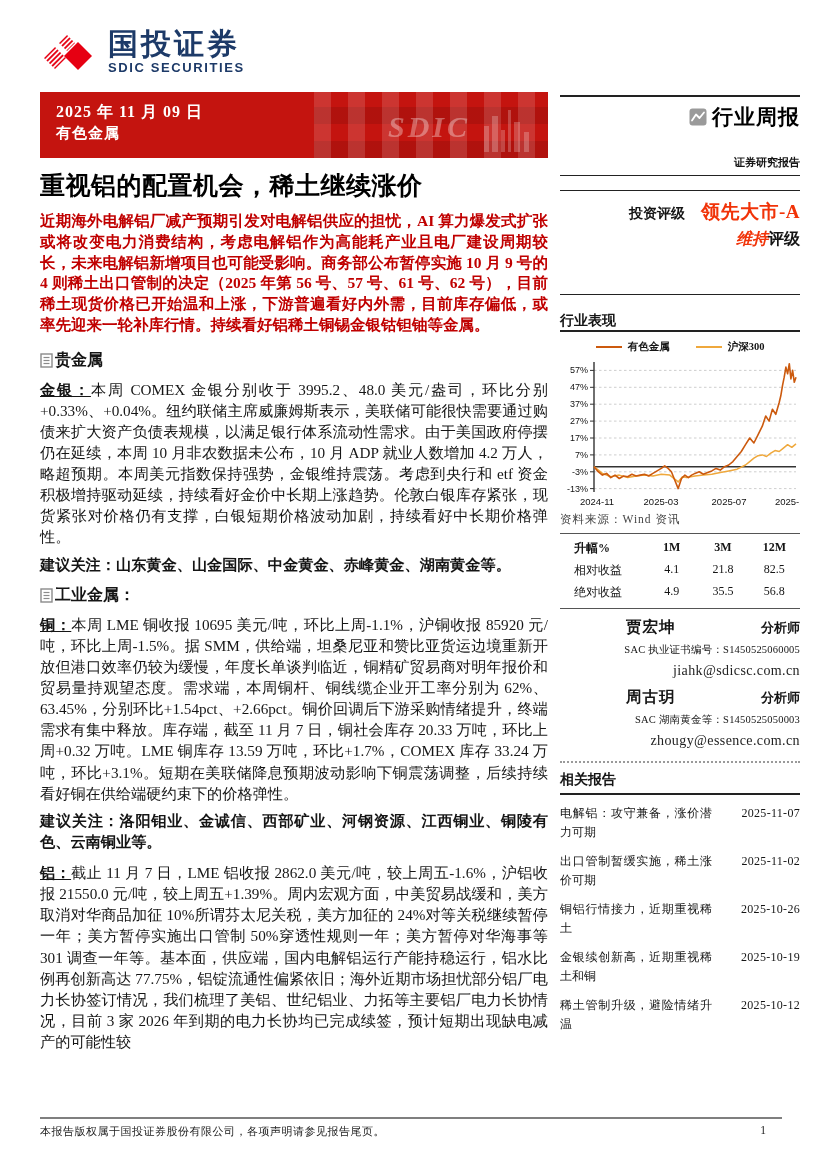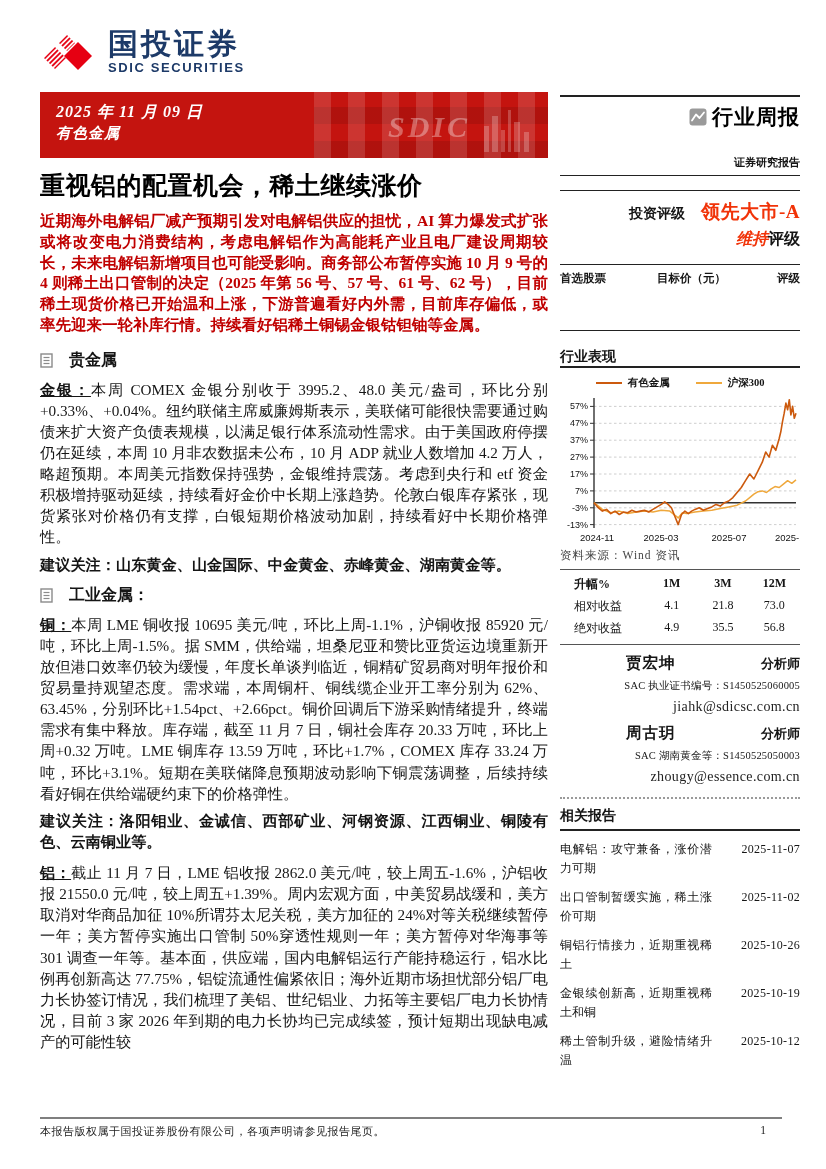--- a/index.html
+++ b/index.html
@@ -25,28 +25,28 @@
   
   .banner{position:relative;height:66px;background:#c4140f;color:#fff;overflow:hidden;margin-bottom:13px;}
   .banner-mosaic{position:absolute;top:0;bottom:0;right:0;width:46%;
     background-image:
       repeating-linear-gradient(90deg, rgba(255,255,255,.14) 0 17px, rgba(0,0,0,0) 17px 34px),
       repeating-linear-gradient(0deg, rgba(0,0,0,.10) 0 17px, rgba(0,0,0,0) 17px 34px);
   }
   .banner-watermark{position:absolute;right:78px;top:18px;font-family:"Liberation Serif",serif;
     font-size:30px;font-weight:bold;color:rgba(255,255,255,.34);letter-spacing:3px;font-style:italic;}
   .banner-skyline{position:absolute;right:12px;bottom:6px;width:56px;height:44px;opacity:.45;}
-  .banner-inner{position:relative;padding:9px 16px 0 16px;font-style:italic;}
+  .banner-inner{position:relative;padding:9px 16px 0 16px;}
   .banner-date{font-size:16px;font-weight:bold;letter-spacing:1px;line-height:1.35;}
   .banner-industry{font-size:15px;font-weight:bold;letter-spacing:1px;line-height:1.35;}
 
   
   .report-title{font-size:25px;font-weight:bold;color:#000;letter-spacing:.5px;margin:2px 0 10px 0;line-height:1.2;}
   .summary{color:#c00000;font-weight:bold;font-size:15.5px;line-height:1.34;text-align:justify;margin-bottom:14px;}
-  .sec-head{display:flex;align-items:center;gap:16px;font-size:16px;font-weight:bold;margin:10px 0 8px 0;}
+  .sec-head{display:flex;align-items:center;gap:2px;font-size:16px;font-weight:bold;margin:10px 0 8px 0;}
   .para{font-size:15.2px;line-height:1.39;text-align:justify;margin:0 0 6px 0;}
   .para .lead{font-weight:bold;text-decoration:underline;}
   .advice{font-size:15.2px;line-height:1.39;font-weight:bold;text-align:justify;margin:2px 0 10px 0;}
 
   
   .sb{font-size:12px;}
   .sb-topline{border-top:2px solid #222;}
   .sb-type{display:flex;justify-content:flex-end;align-items:center;gap:5px;margin-top:6px;}
   .sb-type-label{font-size:21px;font-weight:bold;letter-spacing:1px;color:#000;}
   .sb-subtype{text-align:right;font-size:11px;font-weight:bold;margin-top:24px;padding-bottom:5px;border-bottom:1.5px solid #222;}
@@ -195,25 +195,20 @@
       <div class="sb-gapline"></div>
 
       <div class="rating-row">
         <span class="rating-label">投资评级</span>
         <span class="rating-value">领先大市-A</span>
       </div>
       <div class="rating-maintain">
         <span class="m">维持</span><span>评级</span>
       </div>
 
-      <div class="stock-head">
-        <span>首选股票</span>
-        <span>目标价（元）</span>
-        <span>评级</span>
-      </div>
       <div class="stock-empty"></div>
 
       <div class="perf-title">行业表现</div>
 
       <div class="legend">
         <span class="legend-item">
           <span class="legend-swatch" style="background: rgb(204, 90, 14);"></span>
           <span>有色金属</span>
         </span>
         <span class="legend-item">
@@ -273,21 +268,21 @@
         <div class="pt-row pt-head">
           <span>升幅%</span>
           <span>1M</span>
           <span>3M</span>
           <span>12M</span>
         </div>
         <div class="pt-row">
           <span>相对收益</span>
           <span>4.1</span>
           <span>21.8</span>
-          <span>73.0</span>
+          <span>82.5</span>
         </div>
         <div class="pt-row">
           <span>绝对收益</span>
           <span>4.9</span>
           <span>35.5</span>
           <span>56.8</span>
         </div>
       </div>
 
       <div class="analyst">

